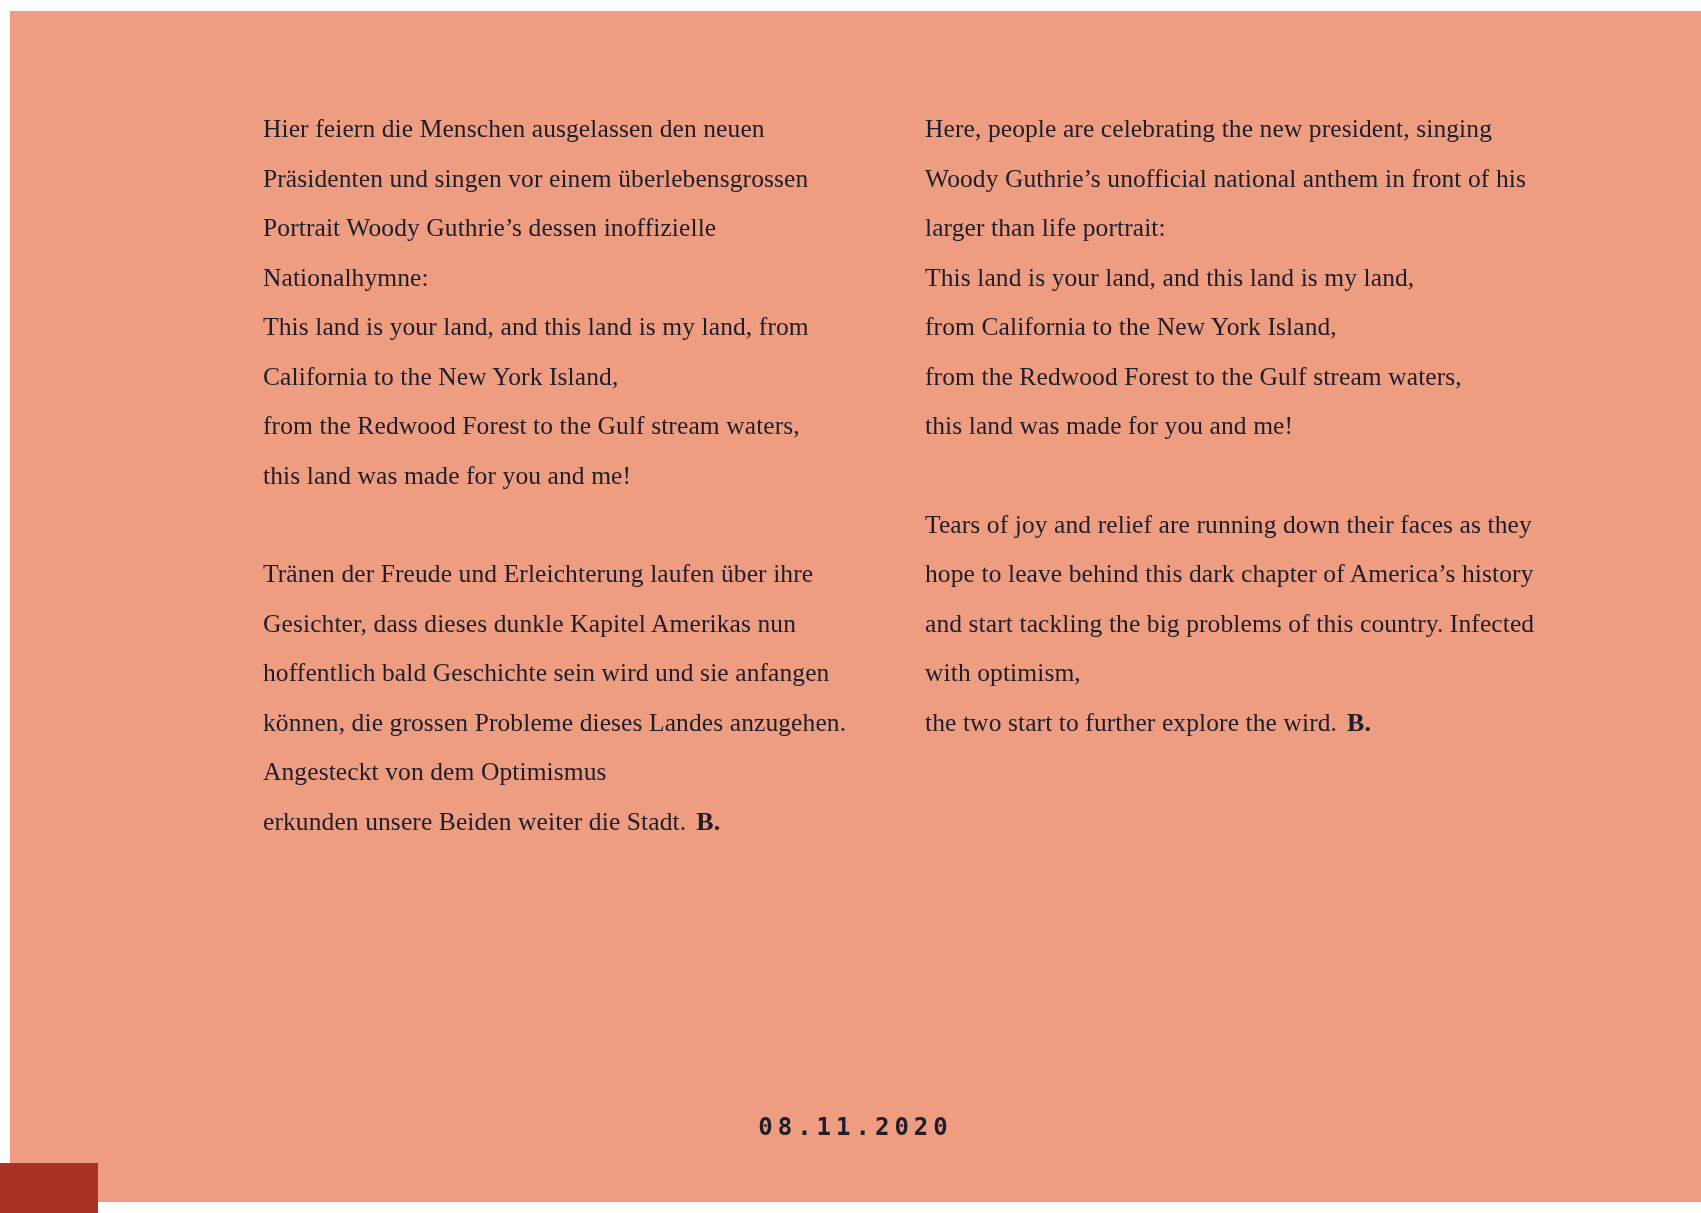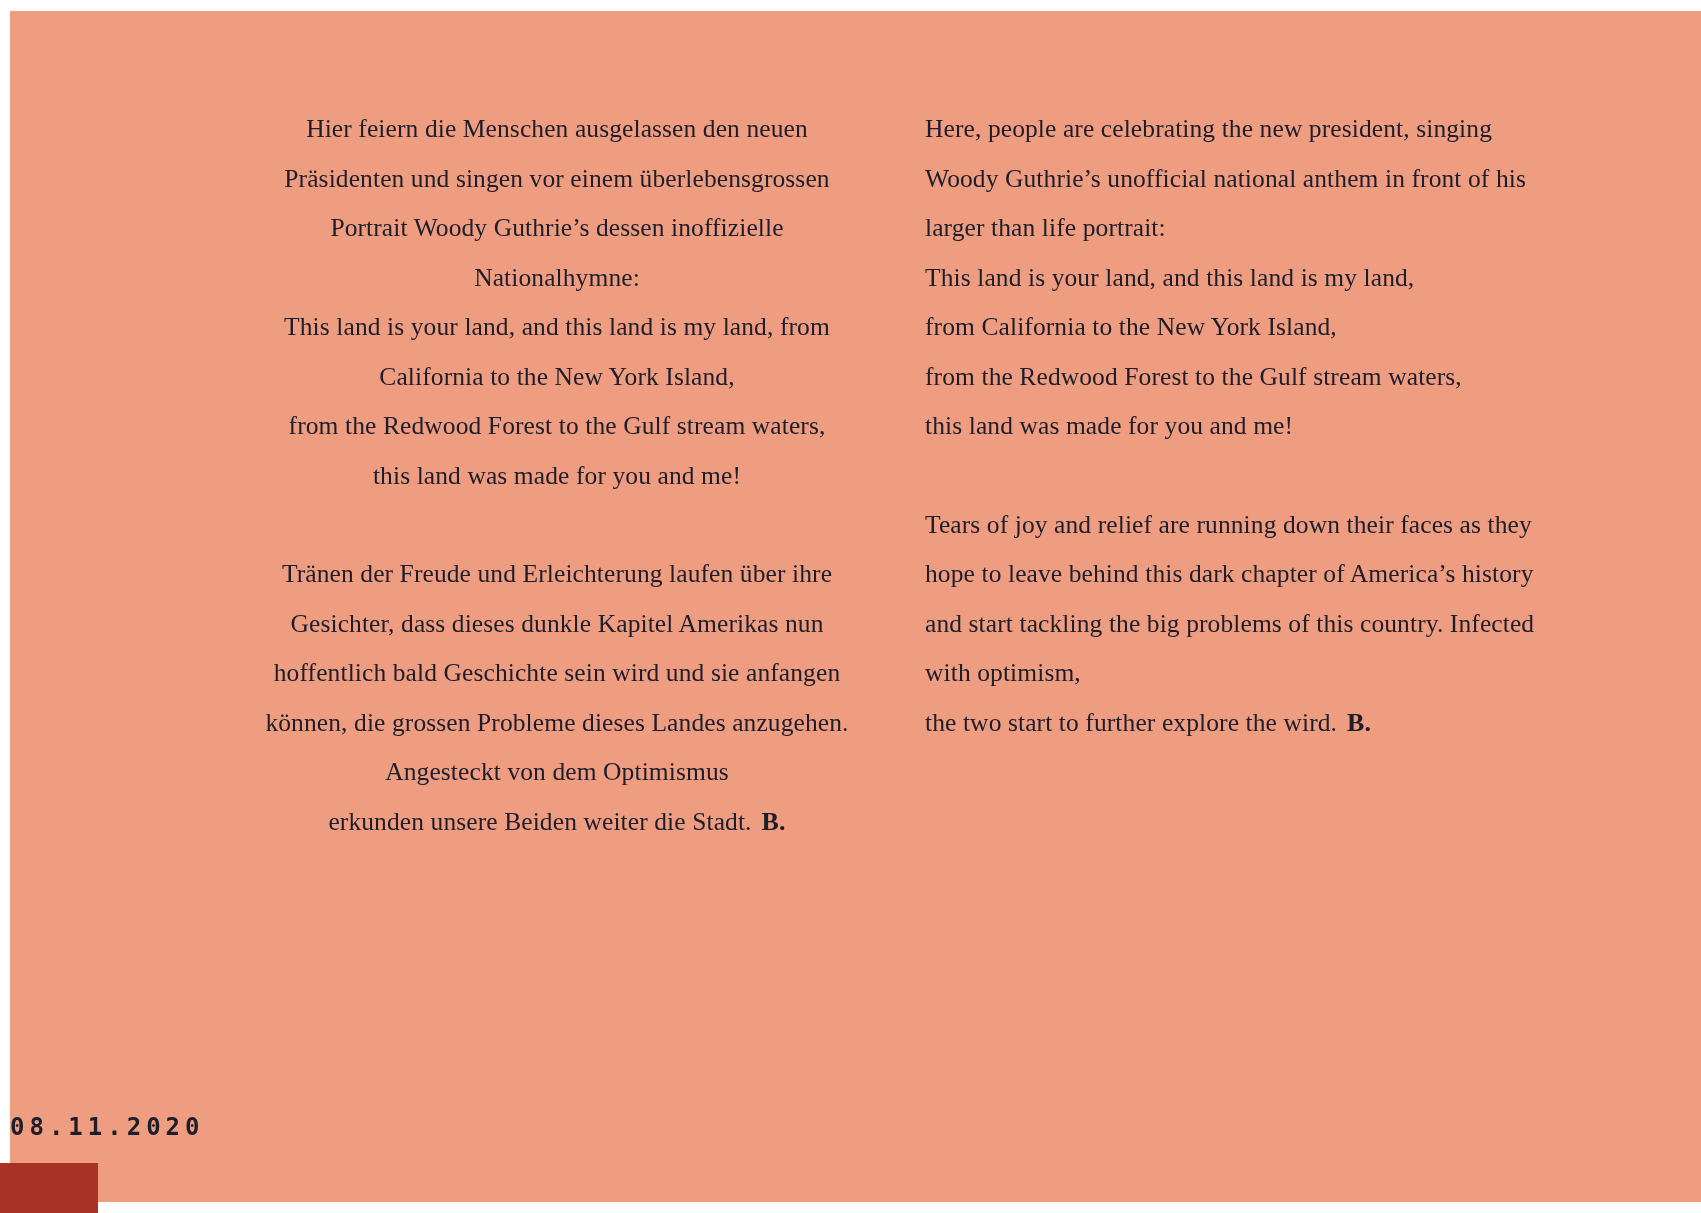--- a/index.html
+++ b/index.html
@@ -55,23 +55,22 @@
   }
   .col {
     position: absolute;
     top: 93px;
     font-size: 25.5px;
     line-height: 49.5px;
     color: #1d1d2b;
     letter-spacing: 0.1px;
   }
   .col.left {
-    left: 241px;
+    left: 253px;
     width: 612px;
-    text-align: center;
   }
   .col.right {
     left: 915px;
     width: 610px;
   }
   .para {
     margin: 0 0 0 0;
   }
   .para + .para {
     margin-top: 49px;
@@ -79,20 +78,21 @@
   .sig {
     font-weight: bold;
     font-size: 26px;
     padding-left: 10px;
   }
   #date {
     position: absolute;
     left: 0;
     top: 1102px;
     width: 1691px;
+    text-align: center;
     font-family: "DejaVu Sans Mono", monospace;
     font-weight: bold;
     font-size: 24px;
     letter-spacing: 5px;
     color: #1d1d2b;
   }
 </style>
 </head>
 <body>
 

